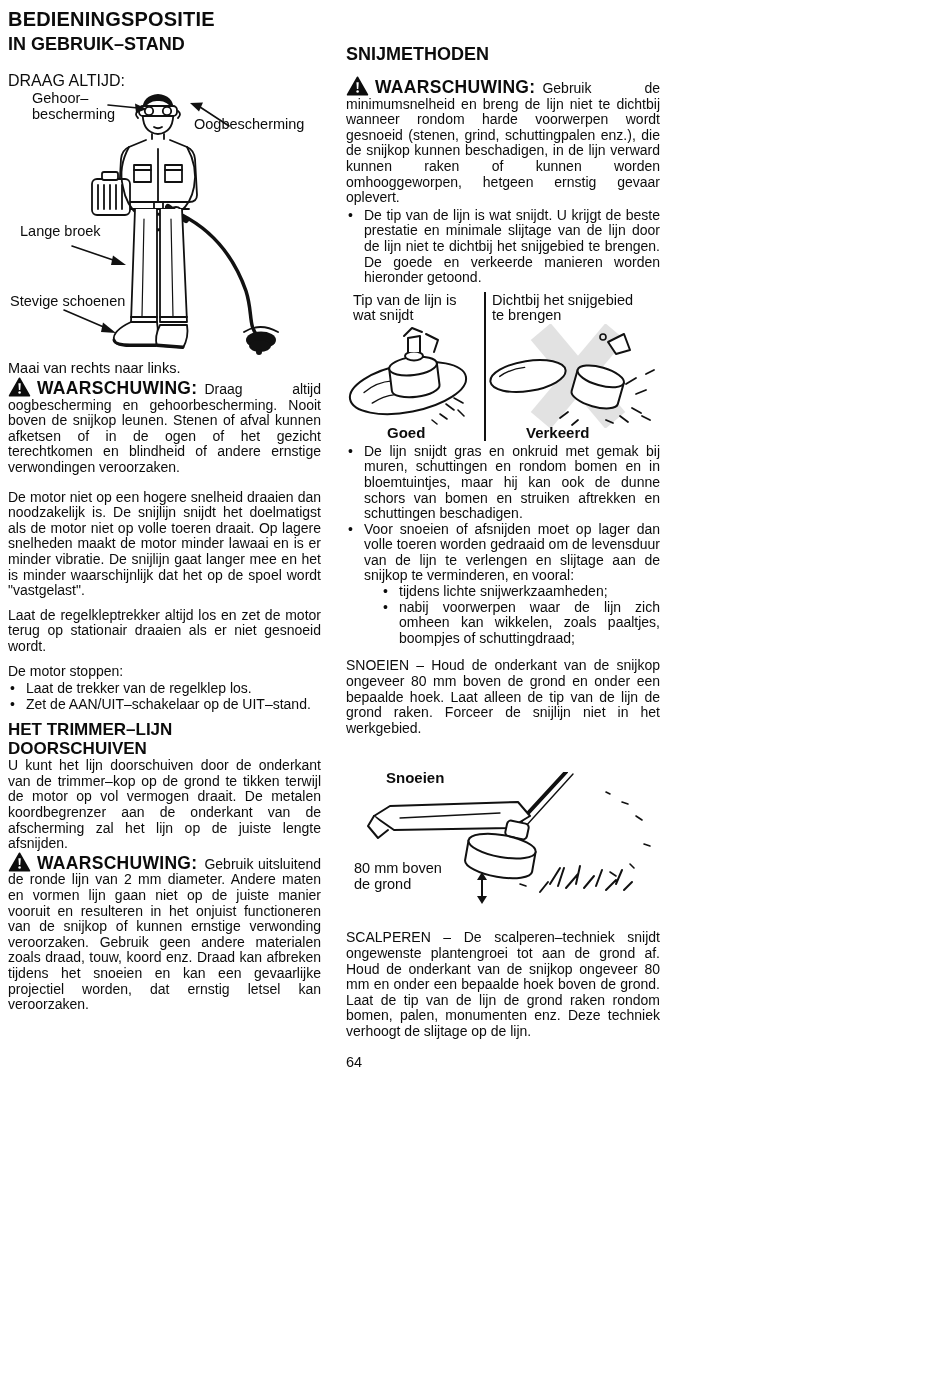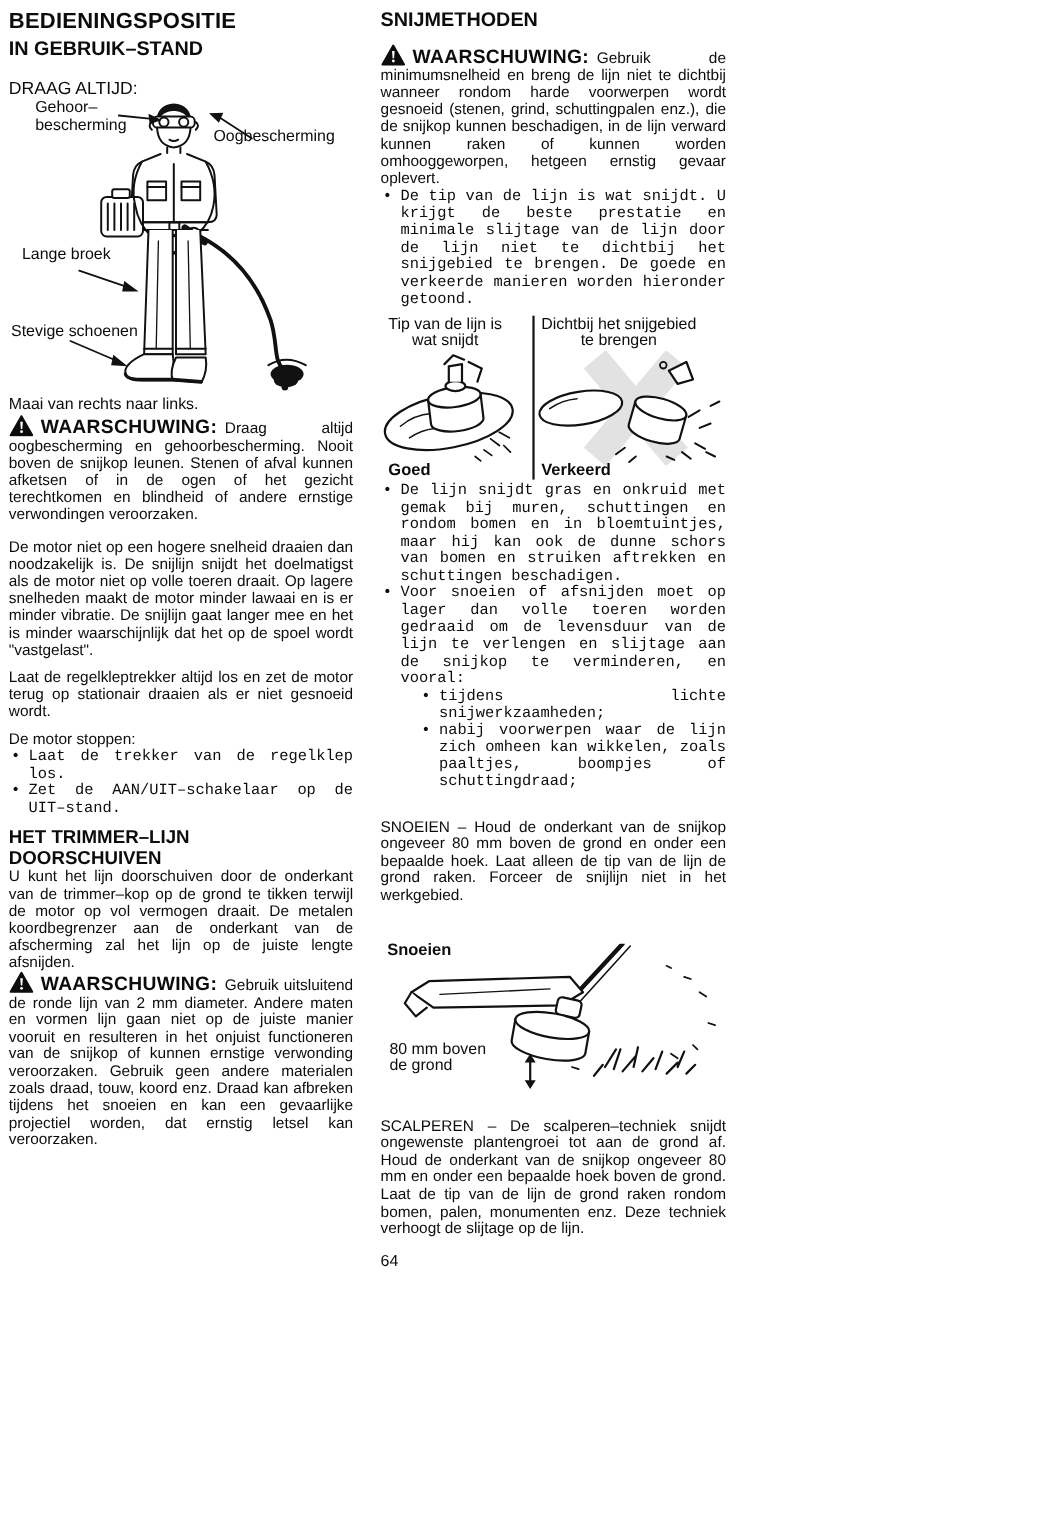--- a/index.html
+++ b/index.html
@@ -14,45 +14,45 @@
   .col { position:absolute; top:8px; }
   #col-left  { left:8px;   width:313px; }
   #col-right { left:346px; width:314px; }
 
   .h1 { font-size:20px; line-height:22px; font-weight:bold; letter-spacing:.2px; margin:0 0 4px 0; }
   .h2 { font-size:18px; line-height:20px; font-weight:bold; margin:0 0 18px 0; }
   .h3 { font-size:17px; line-height:19px; font-weight:bold; white-space:pre-line; margin:8px 0 0 0; }
   .lead { font-size:16px; line-height:17px; margin:0; }
 
   .para { font-size:14px; line-height:15.6px; text-align:justify; margin:0; }
-  .mt8  { margin-top:24px; }  .mt9  { margin-top:9px; }
+  .mt8  { margin-top:12px; }  .mt9  { margin-top:9px; }
   .mt14 { margin-top:14px; } .mt16 { margin-top:16px; }
   .mt26 { margin-top:26px; } .mt30 { margin-top:30px; }
   .mt6  { margin-top:6px; }
 
   .warn { font-size:14px; line-height:15.6px; text-align:justify; margin:0; }
   .warn .wicon { display:inline-block; width:23px; height:20px; margin-right:6px; vertical-align:-3px; }
   .warn .wicon svg { display:block; }
   .warn .wlabel { font-size:17.5px; font-weight:bold; letter-spacing:.3px; margin-right:7px; }
 
   ul.blist { list-style:none; margin:2px 0 0 0; padding:0; }
-  ul.blist > li { position:relative; padding-left:18px; font-size:14px; line-height:15.6px; text-align:justify;font-family:Liberation Mono, monospace; }
+  ul.blist > li { position:relative; padding-left:18px; font-size:14px; line-height:15.6px; text-align:justify; }
   ul.blist > li::before { content:"\2022"; position:absolute; left:2px; }
   ul.sub { list-style:none; margin:0 0 0 18px; padding:0; }
   ul.sub > li { position:relative; padding-left:17px; font-size:14px; line-height:15.6px; text-align:justify; }
   ul.sub > li::before { content:"\2022"; position:absolute; left:1px; }
 
   .figure { position:relative; }
   #fig-person { height:268px; }
   .fig-label { position:absolute; font-size:14.5px; line-height:15.5px; white-space:pre-line; }
   .caption { font-size:14.5px; line-height:18px; margin:2px 0 0 0; }
 
-  #fig-goodbad { height:150px; margin-top:6px;text-align:center; }
+  #fig-goodbad { height:150px; margin-top:6px; }
   #fig-goodbad .divider { position:absolute; left:138px; top:0; width:2px; height:149px; background:#111; }
-  .bold-label { font-weight:bold; font-size:15px; }
+  .bold-label { font-weight:bold; font-size:15px;margin-left:34px; }
 
   #fig-snoeien { height:136px; margin-top:32px; }
 
   .pagenum { font-size:14.5px; margin-top:14px; }
   .artsvg { position:absolute; }
 </style>
 </head>
 <body>
 
 <div class="col" id="col-left">
@@ -152,21 +152,21 @@
     <span class="wicon"><svg width="23" height="20" viewBox="0 0 24 22">
           <path d="M12 1.5 L22.8 20.5 H1.2 Z" fill="#0c0c0c" stroke="#0c0c0c" stroke-width="2" stroke-linejoin="round"></path>
           <path d="M10.8 7 h2.6 l-0.55 7.3 h-1.5 Z" fill="#fff"></path>
           <circle cx="12.1" cy="17" r="1.4" fill="#fff"></circle>
         </svg></span><b class="wlabel">WAARSCHUWING:</b><span>Gebruik uitsluitend de ronde lijn van 2 mm diameter. Andere maten en vormen lijn gaan niet op de juiste manier vooruit en resulteren in het onjuist functioneren van de snijkop of kunnen ernstige verwonding veroorzaken.  Gebruik geen andere materialen zoals draad, touw, koord enz. Draad kan afbreken tijdens het snoeien en kan een gevaarlijke projectiel worden, dat ernstig letsel kan veroorzaken.</span>
   </p>
 </div>
 
 <div class="col" id="col-right">
 
-  <div class="h2" style="margin-bottom:12px;">SNIJMETHODEN</div>
+  <div class="h2" style="margin-bottom:12px;margin-top:36px;">SNIJMETHODEN</div>
 
   <p class="warn">
     <span class="wicon"><svg width="23" height="20" viewBox="0 0 24 22">
           <path d="M12 1.5 L22.8 20.5 H1.2 Z" fill="#0c0c0c" stroke="#0c0c0c" stroke-width="2" stroke-linejoin="round"></path>
           <path d="M10.8 7 h2.6 l-0.55 7.3 h-1.5 Z" fill="#fff"></path>
           <circle cx="12.1" cy="17" r="1.4" fill="#fff"></circle>
         </svg></span><b class="wlabel">WAARSCHUWING:</b><span>Gebruik de minimumsnelheid en breng de lijn niet te dichtbij wanneer rondom harde voorwerpen wordt gesnoeid (stenen, grind, schuttingpalen enz.), die de snijkop kunnen beschadigen, in de lijn verward kunnen raken of kunnen worden omhooggeworpen, hetgeen ernstig gevaar oplevert.</span>
   </p>
 
   <ul class="blist mt6">

